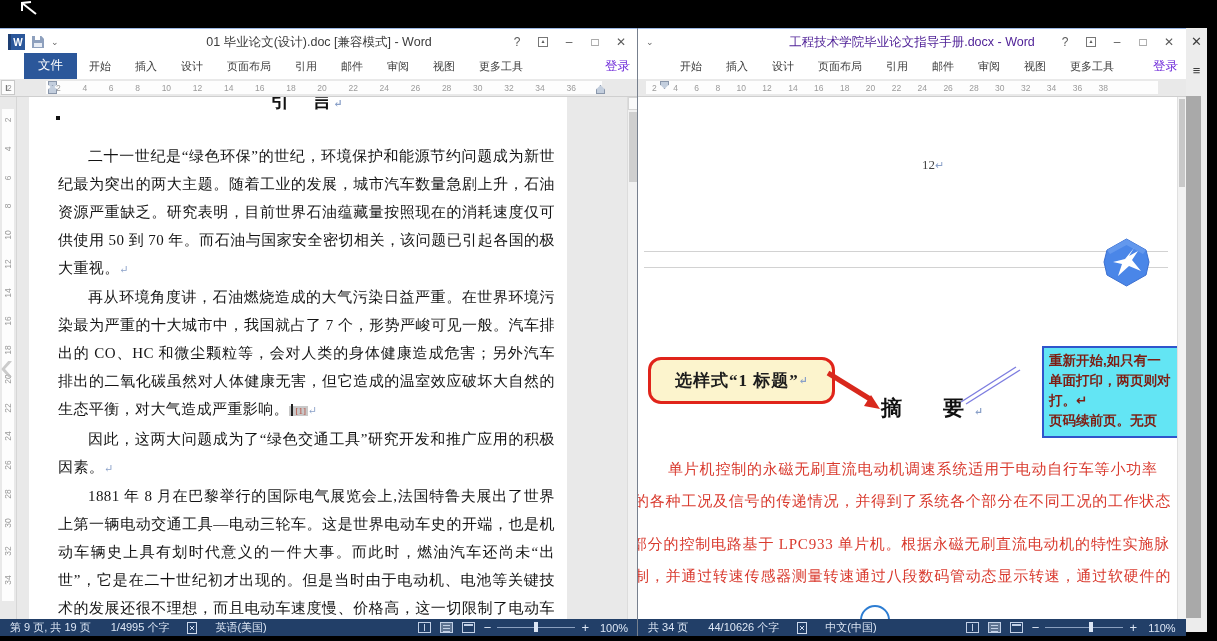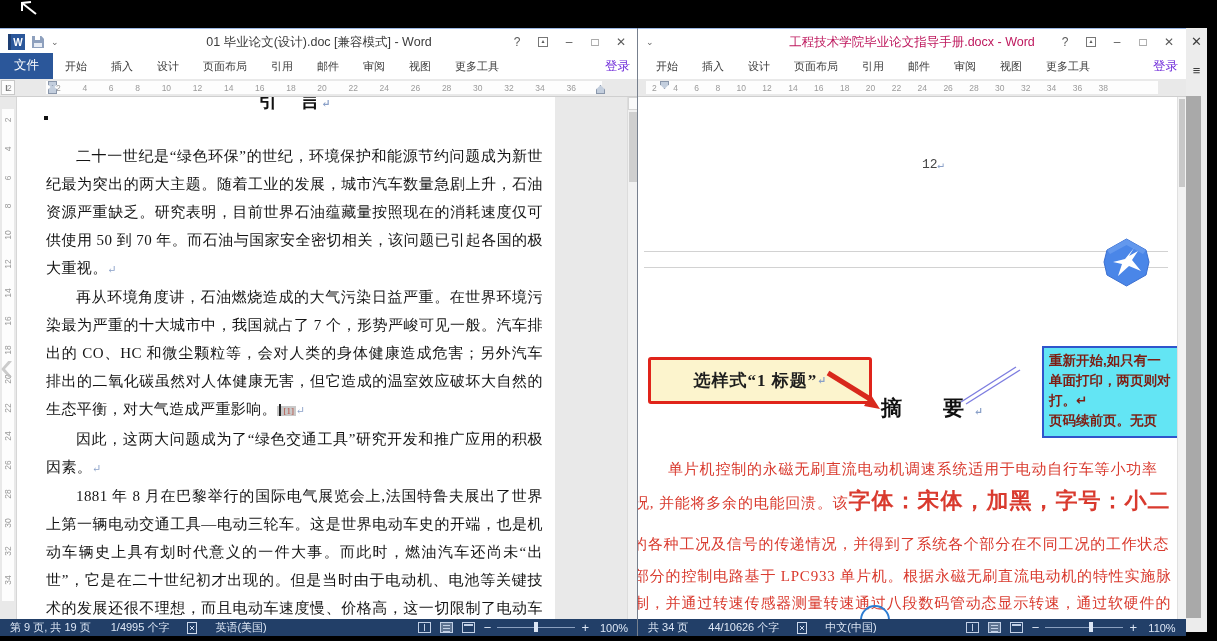--- a/index.html
+++ b/index.html
@@ -11,26 +11,26 @@
   .win { position:absolute; top:28px; height:608px; background:#fff; border-top:1px solid #9cb8e4; overflow:hidden; }
   .titlebar { position:relative; height:26px; background:#fff; display:flex; align-items:center; }
   .qat { display:flex; align-items:center; gap:7px; padding-left:8px; }
   .wlogo { width:17px; height:16px; background:#2b579a; color:#fff; font-size:10px; font-weight:bold;
            display:flex; align-items:center; justify-content:center; border-left:3px solid #1e3f73; }
   .floppy { width:12px; height:12px; background:#8ea0bd; clip-path:polygon(0 0,78% 0,100% 22%,100% 100%,0 100%); position:relative; }
   .floppy::before { content:""; position:absolute; left:3px; top:0; width:5px; height:4px; background:#fff; }
   .floppy::after { content:""; position:absolute; left:2px; bottom:1px; width:8px; height:4px; background:#e8edf5; }
   .qat-caret { font-size:9px; color:#666; line-height:1; }
   .title { position:absolute; left:0; right:0; text-align:center; font-size:12.5px; color:#3c3c3c; pointer-events:none; }
-  .win.inactive .title { color:#be185d; }
+  .win.inactive .title { color:#4c1d95; }
   .ctrls { position:absolute; right:4px; top:0; height:26px; display:flex; align-items:center; }
   .ctrl { width:26px; height:22px; display:flex; align-items:center; justify-content:center; font-size:12px; color:#5b5b5b; }
   .ctrl.boxed span { border:1px solid #777; font-size:6px; padding:0 2px 1px 2px; line-height:7px; }
 
-  .tabsrow { position:relative; height:24px; background:#fff; display:flex; align-items:flex-end; }
+  .tabsrow { position:relative; height:24px; background:#fff; display:flex; align-items:flex-end;margin-left:24px; }
   .filetab { background:#2b579a; color:#fff; font-size:12.5px; padding:4px 14px 5px 14px; }
   .tabs { display:flex; gap:0; }
   .tabs .tab { font-size:11px; color:#3a3a3a; padding:4px 12px 5px 12px; white-space:nowrap; }
   .signin { position:absolute; right:8px; bottom:4px; font-size:12.5px; color:#6d28d9; }
 
   .rulerrow { position:relative; height:18px; background:#e9e9e9; border-bottom:1px solid #cfcfcf; }
   .rband { position:absolute; top:2px; bottom:2px; background:#fdfdfd; }
   .rnums { position:absolute; top:2px; bottom:2px; display:flex; justify-content:space-between; align-items:center; }
   .rnums span { font-size:8.5px; color:#9a9a9a; }
   .lone2 { position:absolute; left:7px; top:4px; font-size:8.5px; color:#9a9a9a; }
@@ -63,44 +63,44 @@
   .zlevel { font-size:11px; min-width:32px; text-align:center; }
 
   
   #winL { left:0; width:638px; }
   #winL .rband { left:46px; right:36px; }
   #winL .rnums { left:56px; width:520px; }
   .vruler { position:absolute; left:0; top:0; bottom:0; width:17px; background:#e9e9e9; border-right:1px solid #d6d6d6; }
   .vband { position:absolute; left:2px; right:2px; top:12px; height:492px; background:#fdfdfd; }
   .vnums { position:absolute; left:0; right:0; top:18px; height:470px; display:flex; flex-direction:column; justify-content:space-between; align-items:center; }
   .vnums span { font-size:8.5px; color:#9a9a9a; transform:rotate(-90deg); }
-  .pageL { position:absolute; left:17px; top:0; bottom:-8px; width:538px; background:#fff; overflow:hidden;
+  .pageL { position:absolute; left:29px; top:0; bottom:-8px; width:538px; background:#fff; overflow:hidden;
            padding:0 12px 0 29px; }
   .anchor-sq { position:absolute; left:27px; top:19px; width:4px; height:4px; background:#111; }
   .doc-heading { margin-top:-9px; text-align:center; font-family:"Liberation Serif","DejaVu Serif",serif;
                  font-size:19px; font-weight:bold; color:#111; line-height:26px; letter-spacing:2px; margin-bottom:26px; }
   .para { font-family:"Liberation Serif","DejaVu Serif",serif; font-size:15px; line-height:28px; color:#141414;
           text-align:justify; text-indent:2em; letter-spacing:0.4px; }
   .pm { color:#8aa0c8; font-size:11px; letter-spacing:0; }
   .fnmark { background:#c9c9c9; color:#b5473a; font-size:9px; padding:0 2px; letter-spacing:0; }
   .fnmark:empty { display:none; }
   .fnmark::before { content:""; display:inline-block; width:1.5px; height:12px; background:#222; margin-right:3px; vertical-align:-2px; }
   .scrollv { position:absolute; right:0; top:0; bottom:0; width:11px; background:#f1f1f1; border-left:1px solid #dcdcdc; }
   .scrollv .sarrow { position:absolute; top:0; left:0; right:0; height:13px; background:#fafafa; border:1px solid #d5d5d5; }
   .scrollv .sthumb { position:absolute; top:15px; left:1px; right:1px; height:70px; background:#cfcfcf; }
 
   
   #winR { left:638px; width:548px; box-shadow:-1px 0 0 #77808e; }
   #winR .rband { left:8px; right:28px; }
   #winR .rnums { left:14px; width:456px; }
   .pageR { position:absolute; left:0; top:0; bottom:0; right:9px; background:#fff; overflow:hidden; }
-  .pageno { position:absolute; left:284px; top:60px; font-family:Liberation Mono, monospace; font-size:13px; color:#444; }
+  .pageno { position:absolute; left:284px; top:60px; font-family:Liberation Serif, serif; font-size:13px; color:#444; }
   .hline { position:absolute; left:6px; width:524px; height:1px; background:#d2d2d2; }
-  .ybox { position:absolute; left:10px; top:260px; width:224px; height:47px; background:#fcf4cd; border:3px solid #e0241a;
-          border-radius:3px; display:flex; align-items:center; justify-content:center;
+  .ybox { position:absolute; left:10px; top:260px; width:187px; height:47px; background:#fcf4cd; border:3px solid #e0241a;
+          border-radius:13px; display:flex; align-items:center; justify-content:center;
           font-family:"Liberation Serif","DejaVu Serif",serif; font-size:17px; font-weight:bold; color:#1d1d1d; letter-spacing:1px; }
   .abstract { position:absolute; left:243px; top:297px; font-family:"Liberation Serif","DejaVu Serif",serif;
               font-size:21px; font-weight:bold; color:#101010; letter-spacing:10px; }
   .cbox { position:absolute; left:404px; top:249px; width:152px; height:92px; background:#63e5f4; border:2px solid #2f55cc;
           padding:3px 5px; font-size:13.5px; font-weight:bold; color:#7e1d12; line-height:20px; white-space:nowrap; }
   .red-lines { position:absolute; inset:0; }
   .redline { position:absolute; white-space:nowrap; color:#d93a2e; font-family:"Liberation Serif","DejaVu Serif",serif;
              font-size:15px; letter-spacing:0.8px; }
   .redline .rbig { font-size:22px; font-weight:bold; letter-spacing:1px; }
   .redline:nth-child(1){ top:357px; left:30px; }
@@ -339,21 +339,20 @@
 
         <div class="cbox">
             <div>重新开始,如只有一</div>
             <div>单面打印，两页则对</div>
             <div>打。↵</div>
             <div>页码续前页。无页</div>
           </div>
 
         <div class="red-lines">
             <div class="redline"><span>单片机控制的永磁无刷直流电动机调速系统适用于电动自行车等小功率</span><span class="rbig"></span></div>
-            <div class="redline"><span>况, 并能将多余的电能回溃。该</span><span class="rbig">字体：宋体，加黑，字号：小二</span></div>
             <div class="redline"><span>的各种工况及信号的传递情况，并得到了系统各个部分在不同工况的工作状态</span><span class="rbig"></span></div>
             <div class="redline"><span>部分的控制电路基于 LPC933 单片机。根据永磁无刷直流电动机的特性实施脉</span><span class="rbig"></span></div>
             <div class="redline"><span>制，并通过转速传感器测量转速通过八段数码管动态显示转速，通过软硬件的</span><span class="rbig"></span></div>
           </div>
 
         <span class="playcircle"></span>
       </div>
       <div class="scrollvR">
         <span class="sthumb"></span>
       </div>

